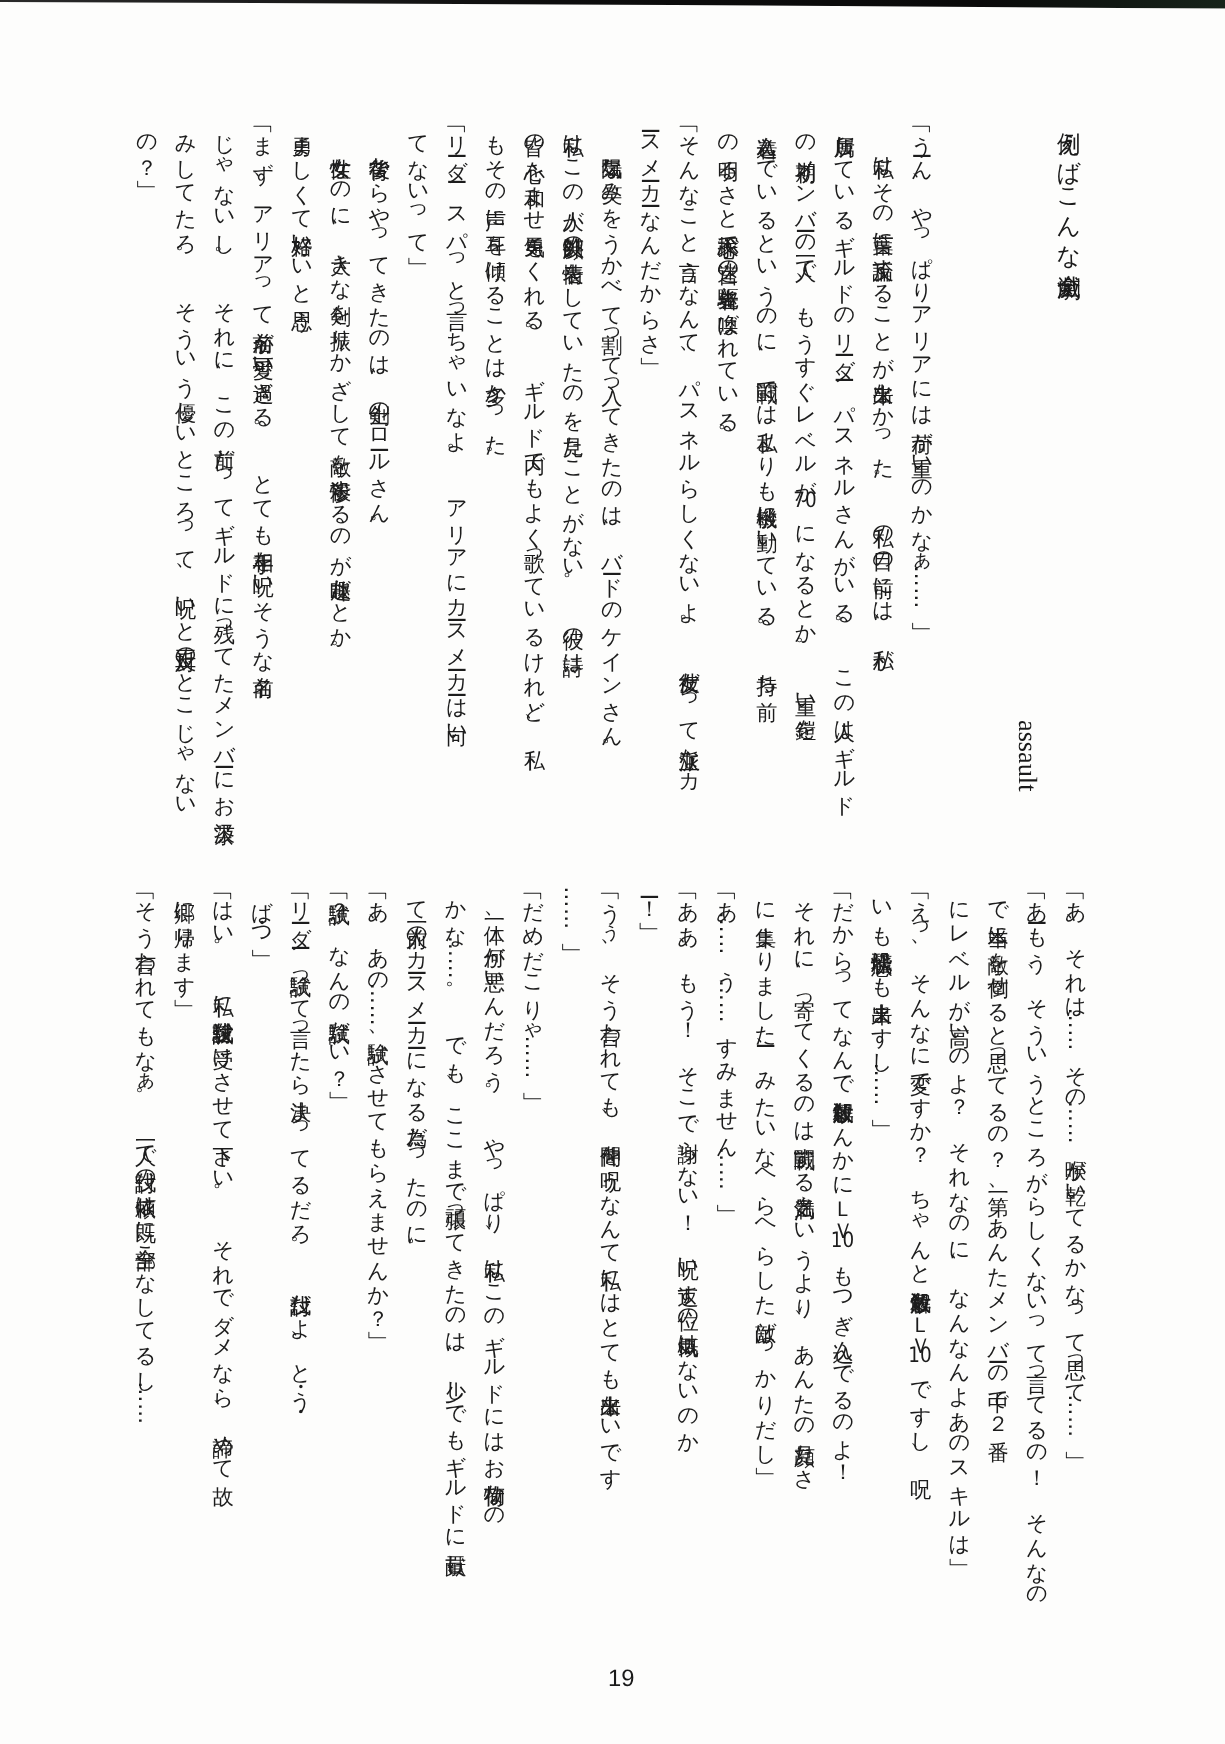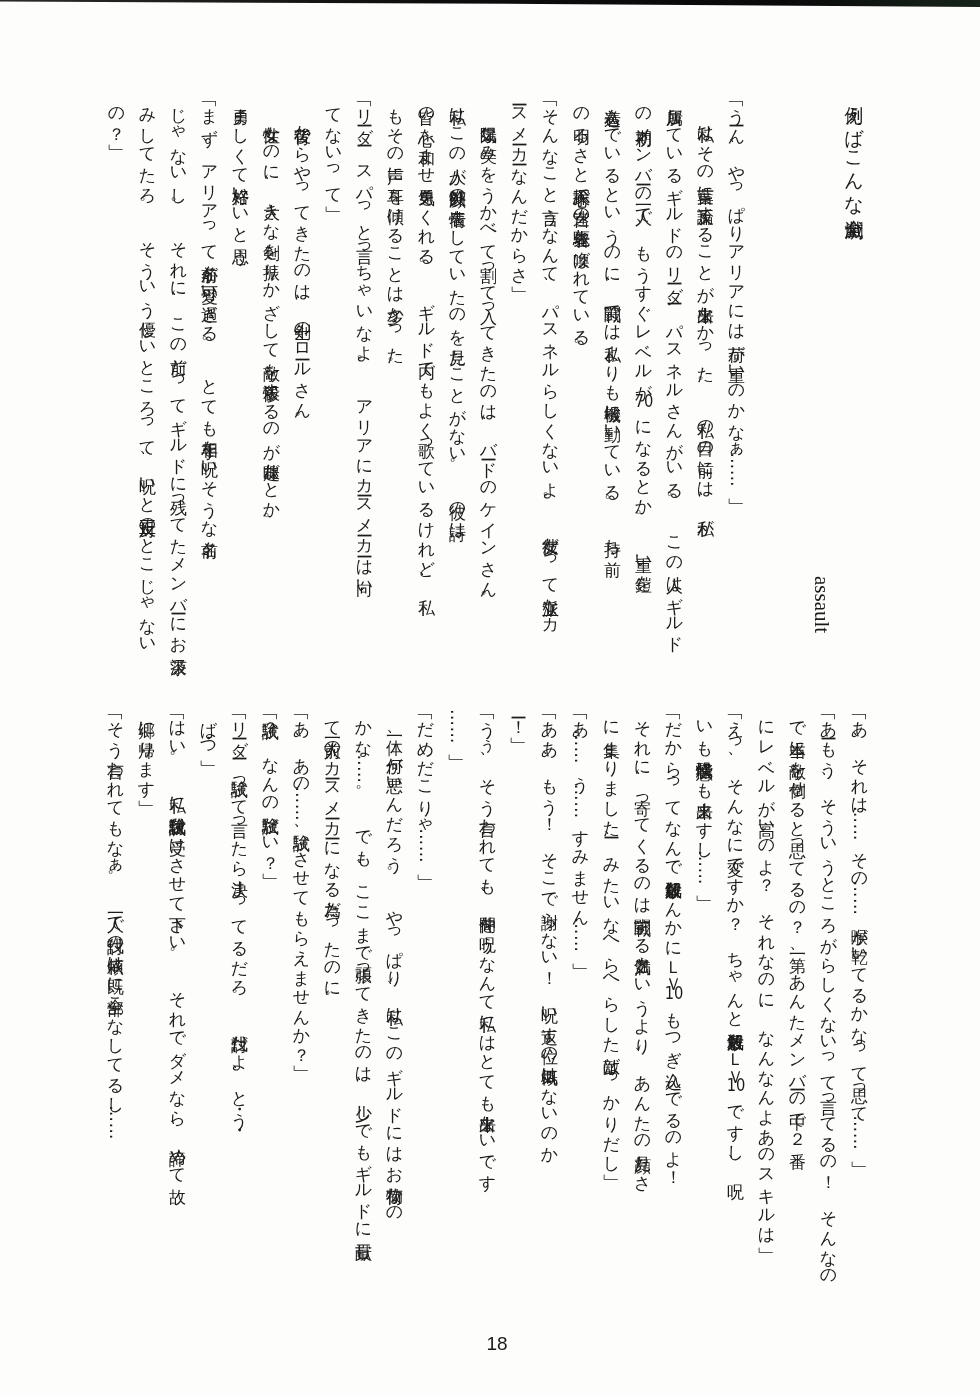--- a/index.html
+++ b/index.html
@@ -104,13 +104,13 @@
   <div class="vline">て一人前のカースメーカーになる為だったのに。</div>
   <div class="vline">「あ、あの……試験、させてもらえませんか？」</div>
   <div class="vline">「試験？　なんの試験だい？」</div>
   <div class="vline">「リーダー、試験って言ったら決まってるだろ。　討伐だよ、と・う・</div>
   <div class="vline">ば・つ」</div>
   <div class="vline">「はい。　私に討伐試験を受けさせて下さい。　それでダメなら、諦めて故</div>
   <div class="vline">郷に帰ります」</div>
   <div class="vline">「そう言われてもなぁ。　一人で討伐の依頼は既に全部こなしてるし……</div>
 </div>
 
-<div class="page-number">18</div>
+<div class="page-number">19</div>
 
 </body></html>

